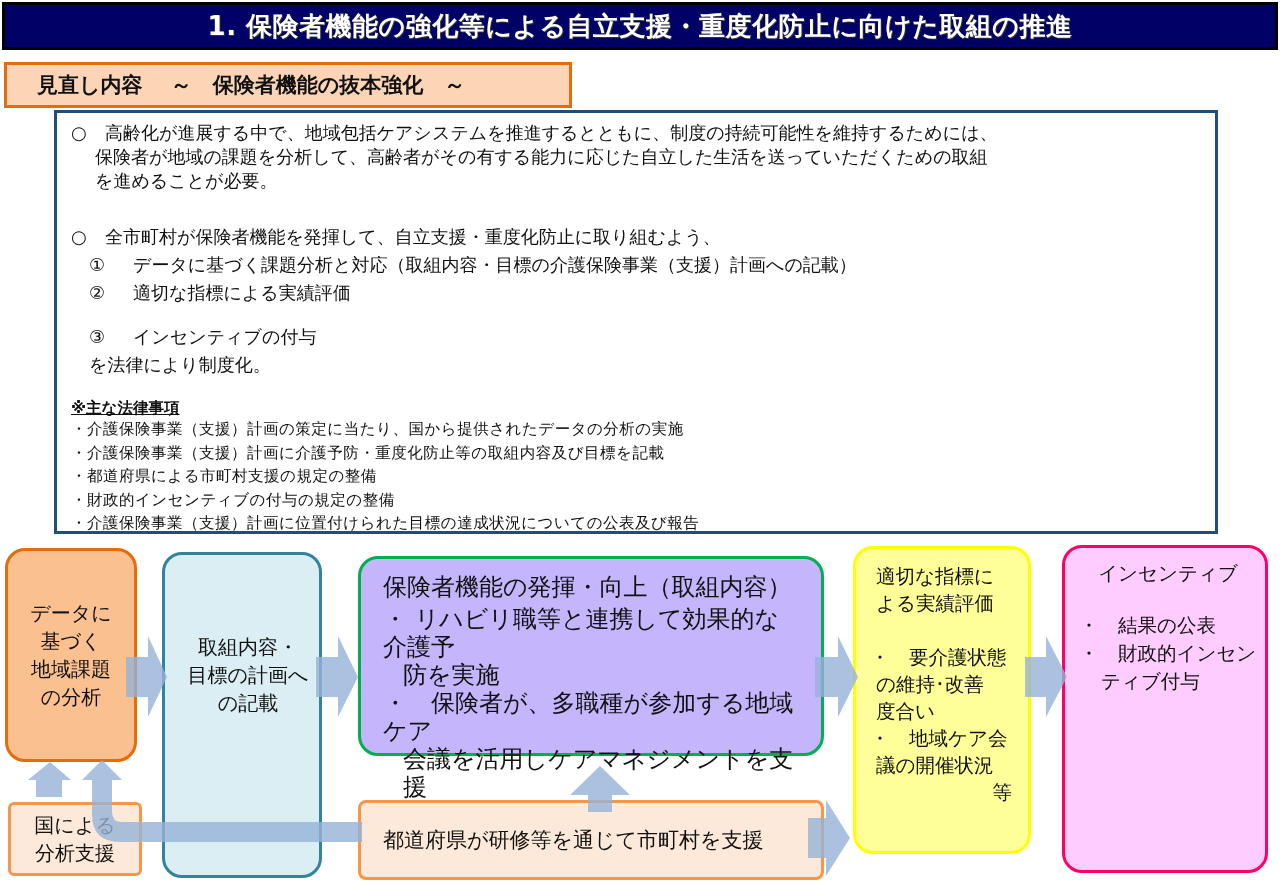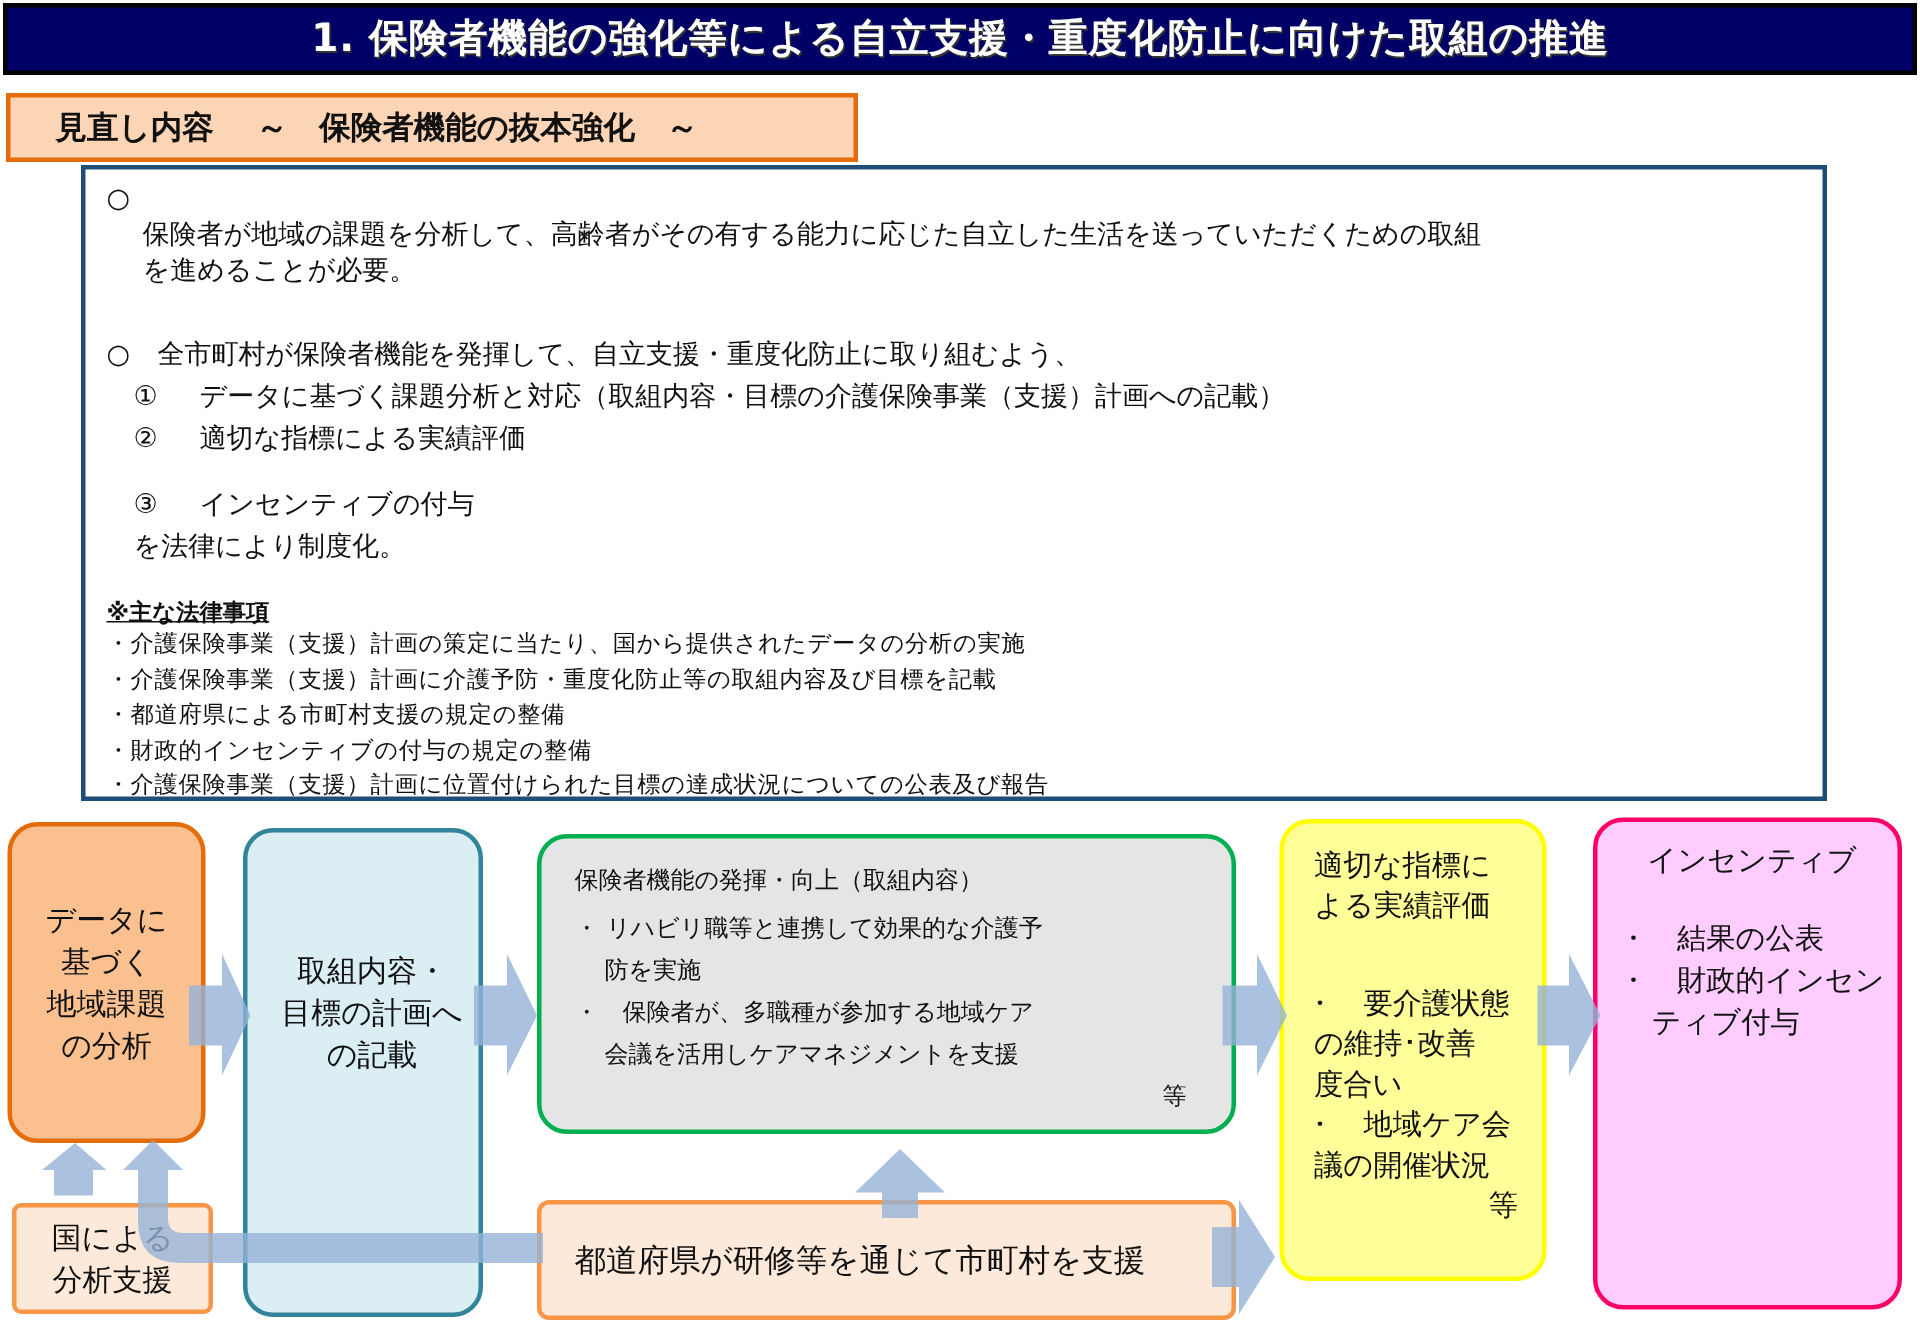--- a/index.html
+++ b/index.html
@@ -26,22 +26,22 @@
   .after { padding-left:18px; }
   .notes-title { margin-top:22px; font-size:15.5px; font-weight:bold; text-decoration:underline; line-height:19px; }
   .note { font-size:15.5px; line-height:23.5px; letter-spacing:0.5px; }
 
   
   .fbox { border-radius:20px; border-width:3px; border-style:solid; font-size:19px; line-height:27px; }
   .b-data { left:5px; top:548px; width:132px; height:214px; background:#fac090; border-color:#e46c0a;
             display:flex; align-items:center; justify-content:center; text-align:center; font-size:20px; line-height:28px; }
   .b-plan { left:162px; top:552px; width:160px; height:326px; background:#daeef3; border-color:#31849b;
             padding:78px 0 0 12px; font-size:20px; line-height:28px;text-align:center; }
-  .b-func { left:358px; top:556px; width:466px; height:200px; background:#e5e5e5; border-color:#00b050;
-            padding:14px 18px 0 22px; font-size:16px; line-height:28px; }
+  .b-func { left:358px; top:556px; width:466px; height:200px; background:#c4b5fd; border-color:#00b050;
+            padding:14px 18px 0 22px; font-size:24px; line-height:28px; }
   .b-eval { left:853px; top:546px; width:178px; height:308px; background:#ffff99; border-color:#ffff00;
             padding:14px 8px 0 20px; font-size:19.5px; line-height:27px; }
   .b-inc { left:1062px; top:545px; width:206px; height:328px; background:#ffccff; border-color:#ff0066;
            padding:12px 8px 0 14px; font-size:19.5px; line-height:28px; }
   .b-country { left:8px; top:802px; width:134px; height:74px; background:#fde9d9; border:3px solid #f79646;
                border-radius:6px; font-size:20px; line-height:28px; text-align:center; padding-top:6px; }
   .b-pref { left:358px; top:800px; width:466px; height:80px; background:#fde9d9; border:3px solid #f79646;
             border-radius:8px; font-size:21px; line-height:74px; padding-left:22px; }
 
   .right { text-align:right; }
@@ -53,20 +53,21 @@
 
 <div class="abs title-bar">1. 保険者機能の強化等による自立支援・重度化防止に向けた取組の推進</div>
 
 <div class="abs subtitle-box">
   <span>見直し内容　 ～　保険者機能の抜本強化　～</span>
 </div>
 
 <div class="abs main-box">
   <div class="circle-row">
     <span class="circle-mark">○</span>
+    <span>高齢化が進展する中で、地域包括ケアシステムを推進するとともに、制度の持続可能性を維持するためには、</span>
   </div>
   <div class="indent">保険者が地域の課題を分析して、高齢者がその有する能力に応じた自立した生活を送っていただくための取組</div>
   <div class="indent">を進めることが必要。</div>
   <div class="gap"></div>
   <div class="circle-row" style="margin-top:4px;">
     <span class="circle-mark">○</span>
     <span>全市町村が保険者機能を発揮して、自立支援・重度化防止に取り組むよう、</span>
   </div>
   <div class="num-item" style="margin-top:4px;">
     <span class="n">①</span><span>データに基づく課題分析と対応（取組内容・目標の介護保険事業（支援）計画への記載）</span>
@@ -108,21 +109,21 @@
   <div style="padding-left:20px;">防を実施</div>
   <div>・　保険者が、多職種が参加する地域ケア</div>
   <div style="padding-left:20px;">会議を活用しケアマネジメントを支援</div>
   <div class="right" style="padding-right:12px;">等</div>
 </div>
 
 <div class="abs fbox b-eval">
   <div>適切な指標に</div>
   <div>よる実績評価</div>
   <div style="height:27px;"></div>
-  <div style="margin-left:-6px;margin-top:11px;">・　要介護状態</div>
+  <div style="margin-left:-6px;">・　要介護状態</div>
   <div>の維持･改善</div>
   <div>度合い</div>
   <div style="margin-left:-6px;">・　地域ケア会</div>
   <div>議の開催状況</div>
   <div class="right" style="padding-right:8px;">等</div>
 </div>
 
 <div class="abs fbox b-inc">
   <div class="center" style="margin-bottom:24px;">インセンティブ</div>
   <div>・　結果の公表</div>

